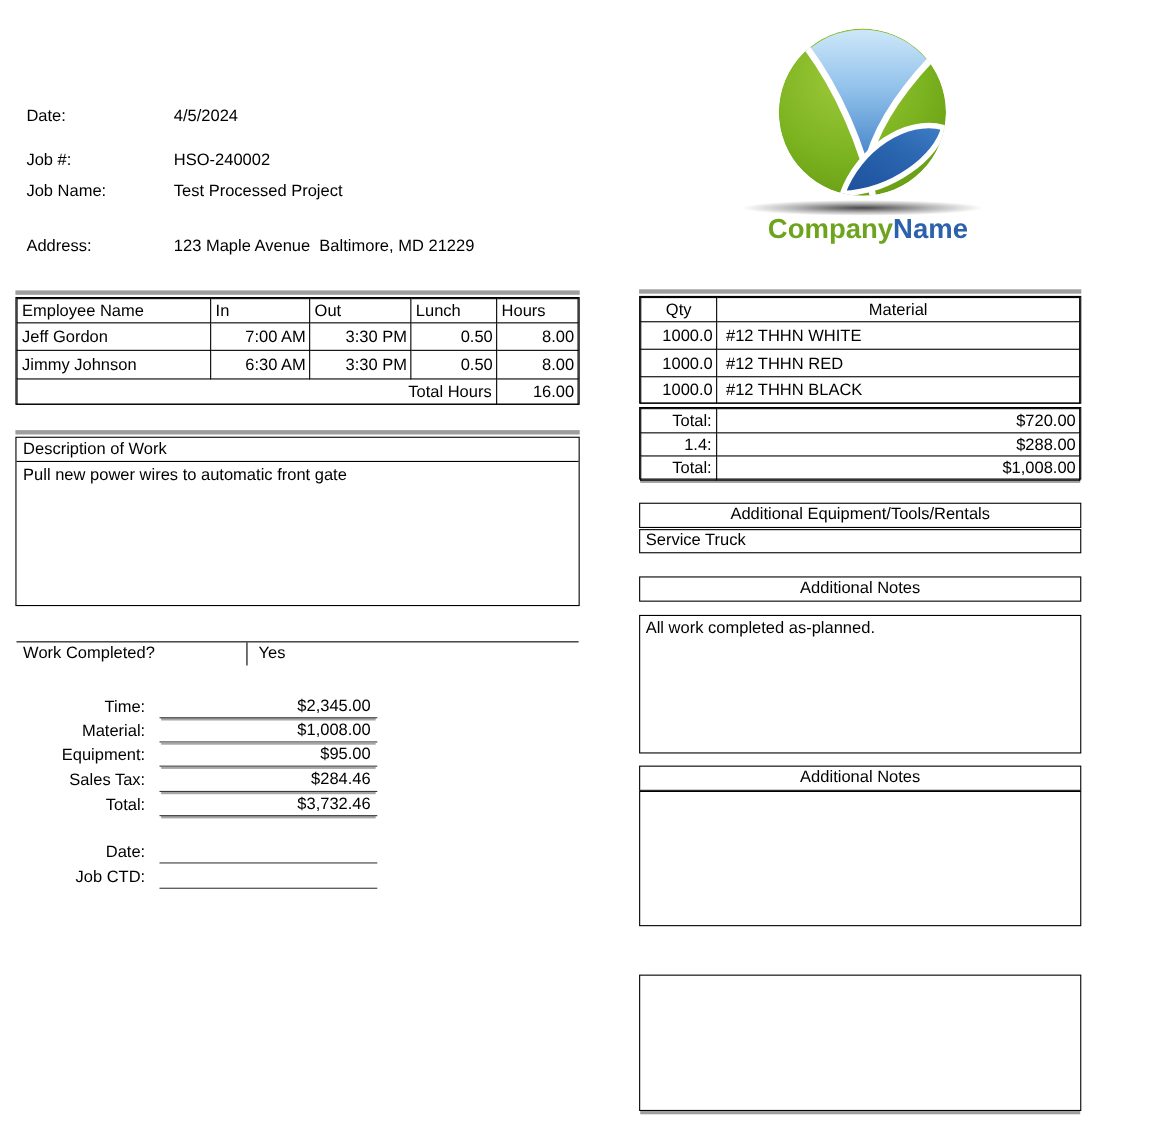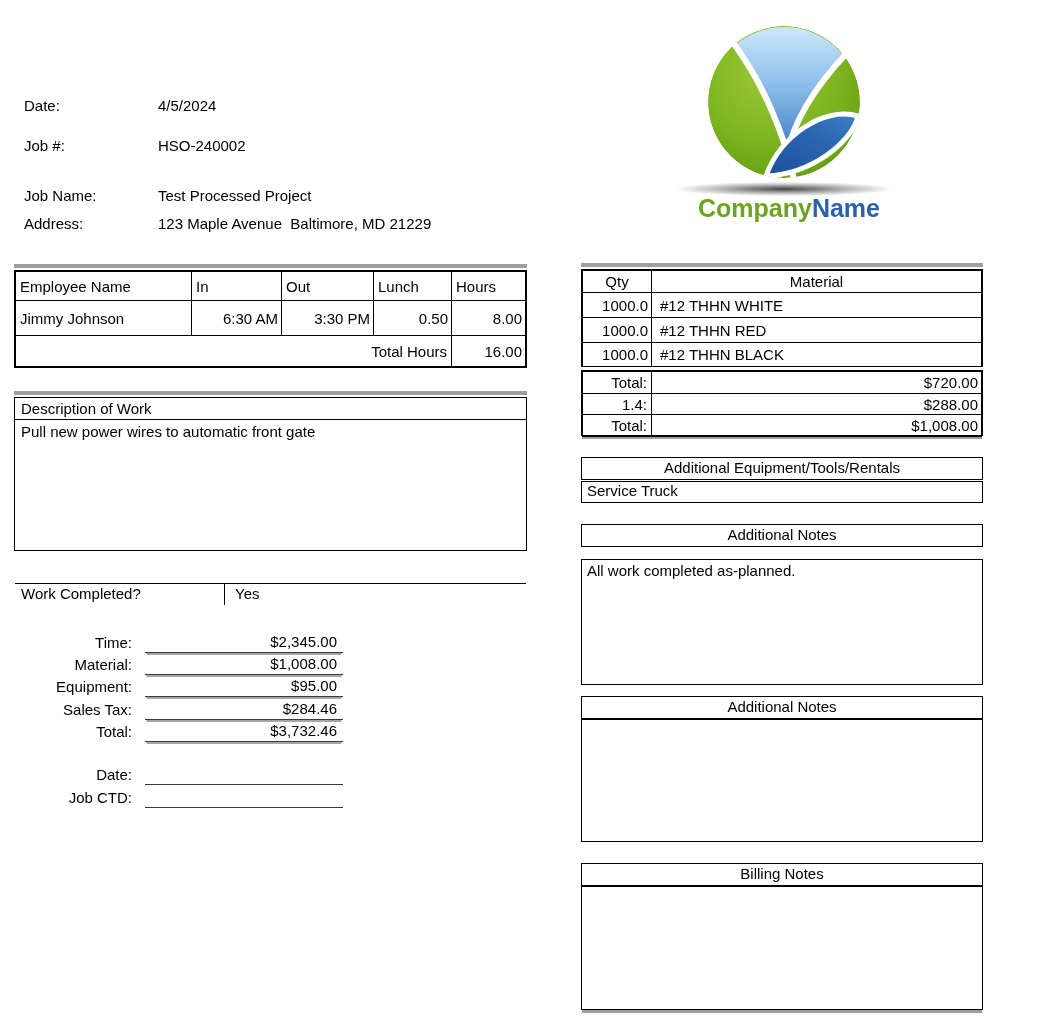--- a/index.html
+++ b/index.html
@@ -53,21 +53,21 @@
 <div id="canvas">
 
   <div class="hfield" style="top:96px">
     <span>Date:</span>
     <span class="hval">4/5/2024</span>
   </div>
   <div class="hfield" style="top:136px">
     <span>Job #:</span>
     <span class="hval">HSO-240002</span>
   </div>
-  <div class="hfield" style="top:186px">
+  <div class="hfield" style="top:164px">
     <span>Job Name:</span>
     <span class="hval">Test Processed Project</span>
   </div>
   <div class="hfield" style="top:214px">
     <span>Address:</span>
     <span class="hval">123 Maple Avenue  Baltimore, MD 21229</span>
   </div>
 
   <div id="logo">
     <svg width="160" height="160" viewBox="0 0 160 160" style="position:absolute;left:6px;top:0;">
@@ -113,20 +113,27 @@
           <col style="width:74px">
         </colgroup>
       <tbody>
           <tr style="height:22px">
         <td>Employee Name</td>
         <td>In</td>
         <td>Out</td>
         <td>Lunch</td>
         <td>Hours</td>
       </tr>
+      <tr style="height:25px">
+        <td>Jeff Gordon</td>
+        <td class="num">7:00 AM</td>
+        <td class="num">3:30 PM</td>
+        <td class="num">0.50</td>
+        <td class="num">8.00</td>
+      </tr>
       <tr style="height:26px">
         <td>Jimmy Johnson</td>
         <td class="num">6:30 AM</td>
         <td class="num">3:30 PM</td>
         <td class="num">0.50</td>
         <td class="num">8.00</td>
       </tr>
       <tr style="height:23px">
         <td colspan="4" class="rlab">Total Hours</td>
         <td class="num">16.00</td>
@@ -237,20 +244,17 @@
     <div class="sec-body">All work completed as-planned.</div>
   </div>
 
   <div class="box" style="left:581px; top:696px; width:402px; height:23px;">
     <div class="sec-head">Additional Notes</div>
   </div>
   <div class="box" style="left:581px; top:719px; width:402px; height:123px;">
     <div class="sec-body"></div>
   </div>
 
-  <div class="box" style="left:581px; top:863px; width:402px; height:23px;">
-    <div class="sec-head">Billing Notes</div>
-  </div>
   <div class="box shadow-bottom" style="left:581px; top:886px; width:402px; height:124px;">
     <div class="sec-body"></div>
   </div>
 
 </div>
 
 </body></html>

